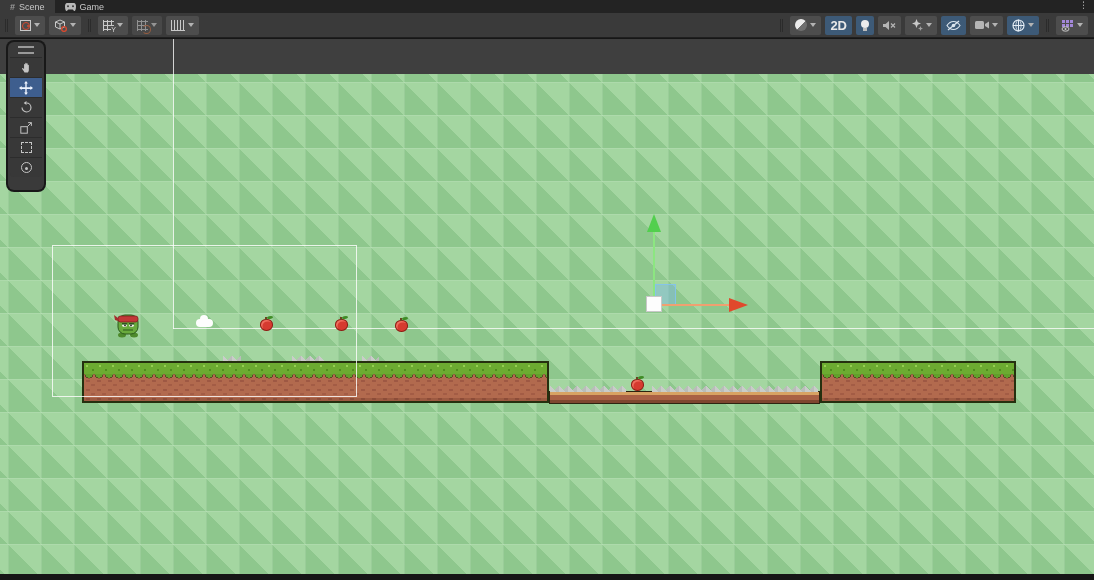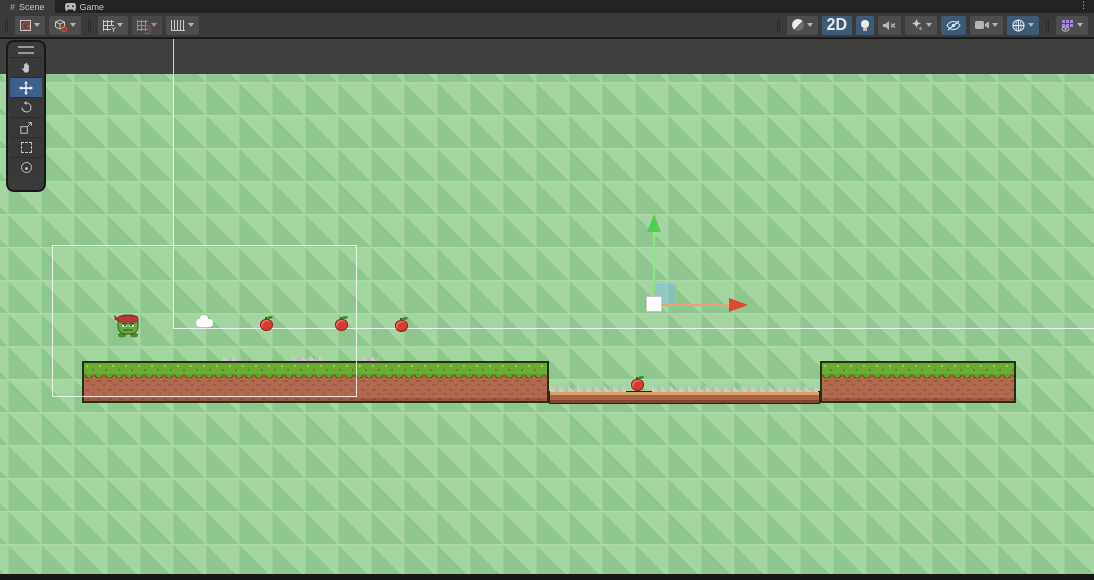--- a/index.html
+++ b/index.html
@@ -20,21 +20,21 @@
   .toolbar { position:absolute; left:0; top:13px; width:100%; height:25px;
              background:#3a3a3a; border-bottom:1px solid #1f1f1f;
              display:flex; align-items:center; }
   .tb-sep { width:3px; height:13px; border-left:1px solid #2b2b2b; border-right:1px solid #2b2b2b; margin:0 5px; }
   .btn { height:19px; background:#4d4d4d; border-radius:2px; display:flex;
          align-items:center; justify-content:center; gap:3px; padding:0 5px;
          margin:0 2px; color:#cdcdcd; }
   .btn.active { background:#3d5a77; }
   .btn.dim { opacity:.75; }
   .caret { width:0; height:0; border:3px solid transparent; border-top:4px solid #b3b3b3; margin-top:3px; }
-  .lbl2d { font-size:16px; font-weight:bold; color:#e8e8e8; }
+  .lbl2d { font-size:13px; font-weight:bold; color:#e8e8e8; }
   .spacer { flex:1; }
 
   
   .g-frame { position:relative; width:11px; height:11px; border:1px solid #c9c9c9; }
   .g-frame::before { content:""; position:absolute; left:1px; top:1px; width:6px; height:6px;
                      border:1.5px solid #d6492f; border-radius:50%; }
   .g-frame::after { content:""; position:absolute; right:1px; top:4px; width:2px; height:2px; background:#d6492f; border-radius:50%; }
   .g-grid { position:relative; width:11px; height:11px;
             background-image:linear-gradient(#c9c9c9 1px, transparent 1px),
                              linear-gradient(90deg,#c9c9c9 1px, transparent 1px);

